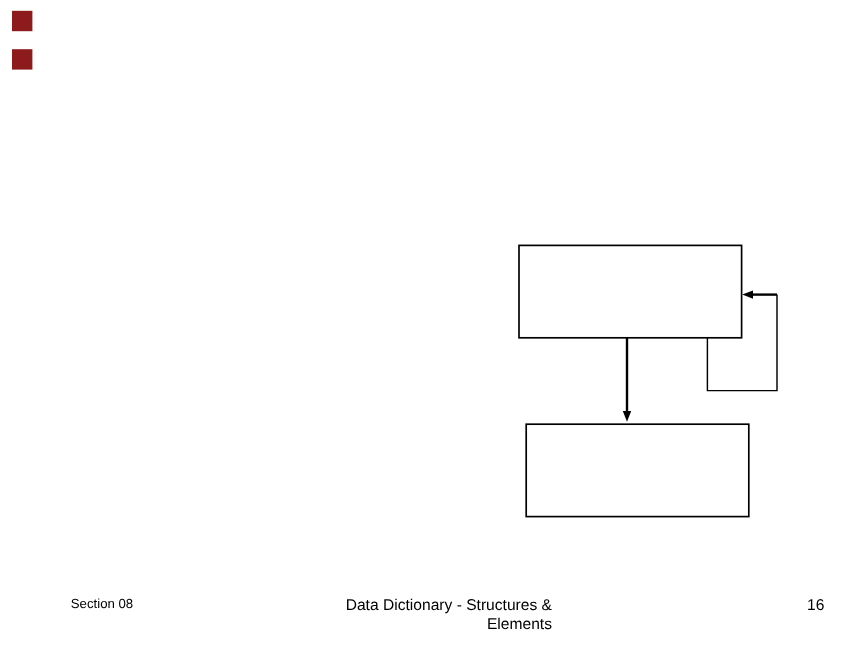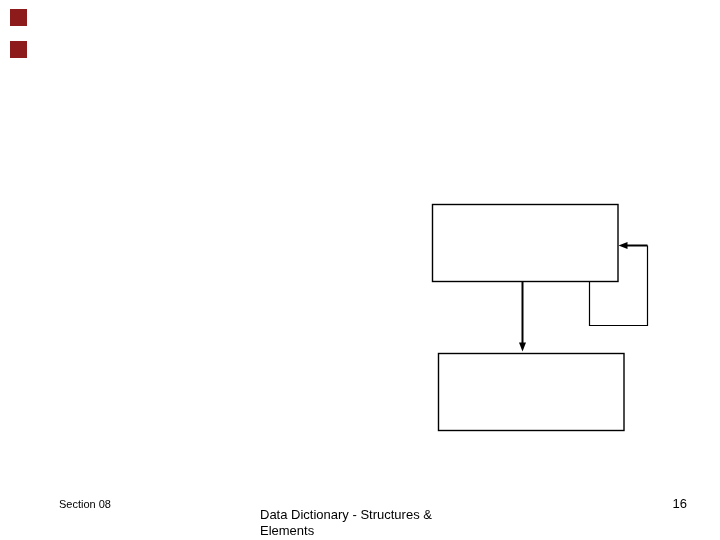--- a/index.html
+++ b/index.html
@@ -45,25 +45,24 @@
     line-height: 16px;
     color: #000000;
     white-space: nowrap;
   }
   .footer-center {
     position: absolute;
     left: 50%;
     transform: translateX(-50%);
     top: 496px;
     width: 200px;
-    text-align: left;
+    text-align: right;
     font-size: 13px;
     line-height: 16px;
     color: #000000;
-    margin-top: 11px;
   }
   .footer-right {
     position: absolute;
     right: 33px;
     top: 496px;
     font-size: 13px;
     line-height: 16px;
     color: #000000;
     white-space: nowrap;
   }

